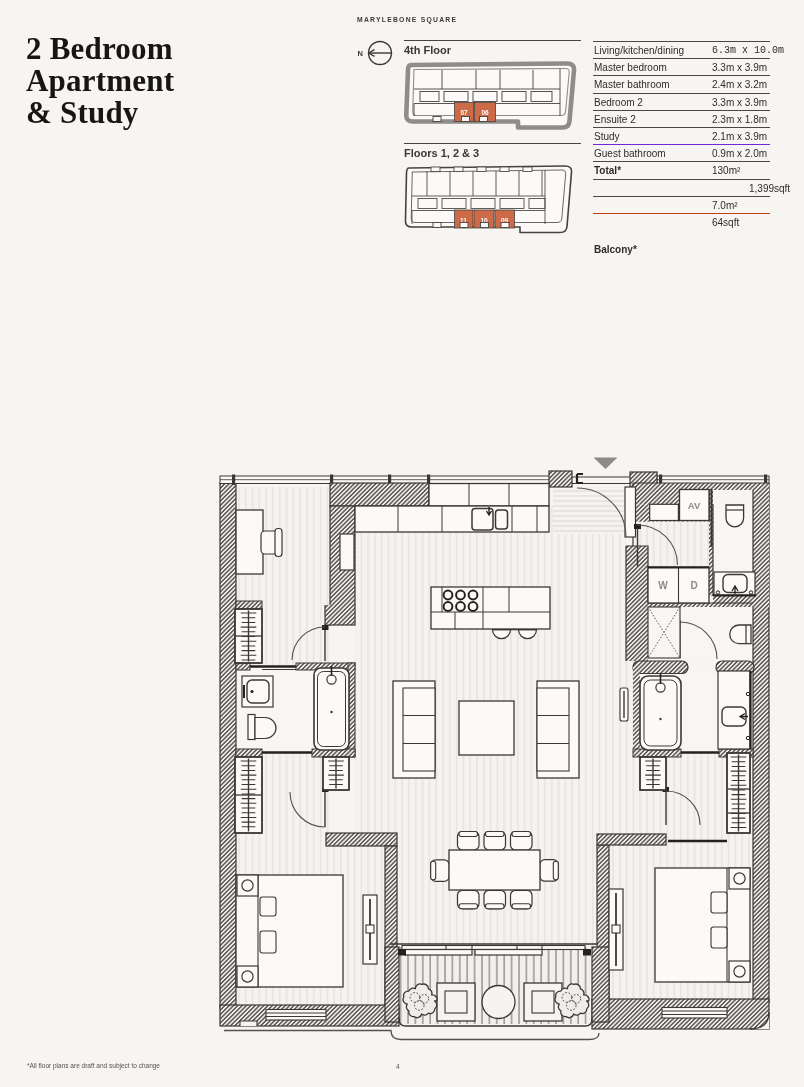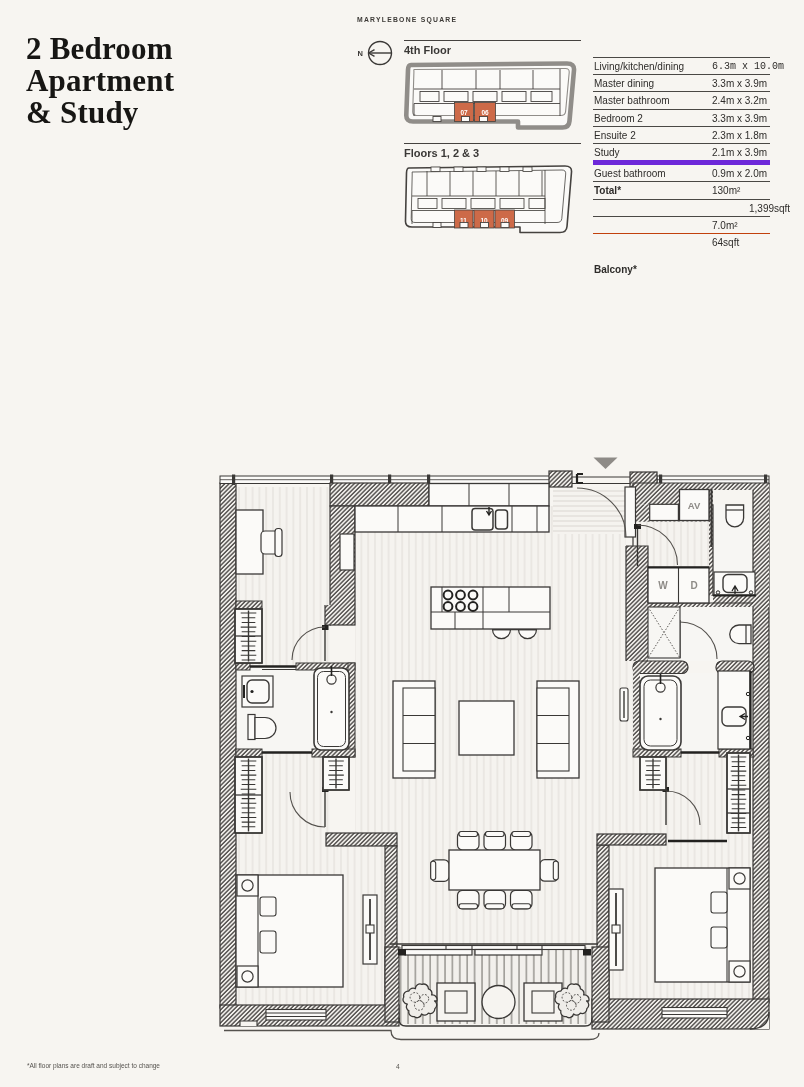--- a/index.html
+++ b/index.html
@@ -10,45 +10,45 @@
 
 <div class="abs" style="left:26px;top:33px;font-family:'Liberation Serif',serif;font-weight:bold;font-size:31px;line-height:32px;color:#171614;letter-spacing:0.2px;">2&nbsp;Bedroom<br>Apartment<br>&amp;&nbsp;Study</div>
 
 <div class="abs" style="left:357px;top:16px;font-size:6.8px;font-weight:bold;letter-spacing:1.25px;color:#3d3a37;">MARYLEBONE SQUARE</div>
 
 <div class="abs" style="left:27px;top:1062px;font-size:6.5px;color:#55524e;">*All floor plans are draft and subject to change</div>
 
 <div class="abs" style="left:396px;top:1063px;font-size:6.5px;color:#55524e;">4</div>
 
 <div class="abs" style="left:593px;top:41px;width:177px;font-size:10px;color:#2e2c2a;">
-<div style="border-top:1px solid #4a4845;height:16.2px;position:relative;margin-top:16px;">
+<div style="border-top:1px solid #4a4845;height:16.2px;position:relative;">
       <span style="position:absolute;left:1px;top:3px;white-space:nowrap;">Living/kitchen/dining</span>
       <span style="position:absolute;left:119px;top:3px;white-space:nowrap;font-family:Liberation Mono, monospace;">6.3m x 10.0m</span>
     </div>
 <div style="border-top:1px solid #4a4845;height:16.2px;position:relative;">
-      <span style="position:absolute;left:1px;top:3px;white-space:nowrap;">Master dining</span>
+      <span style="position:absolute;left:1px;top:3px;white-space:nowrap;">Master bedroom</span>
       <span style="position:absolute;left:119px;top:3px;white-space:nowrap;">3.3m x 3.9m</span>
     </div>
 <div style="border-top:1px solid #4a4845;height:16.2px;position:relative;">
       <span style="position:absolute;left:1px;top:3px;white-space:nowrap;">Master bathroom</span>
       <span style="position:absolute;left:119px;top:3px;white-space:nowrap;">2.4m x 3.2m</span>
     </div>
 <div style="border-top:1px solid #4a4845;height:16.2px;position:relative;">
       <span style="position:absolute;left:1px;top:3px;white-space:nowrap;">Bedroom 2</span>
       <span style="position:absolute;left:119px;top:3px;white-space:nowrap;">3.3m x 3.9m</span>
     </div>
 <div style="border-top:1px solid #4a4845;height:16.2px;position:relative;">
       <span style="position:absolute;left:1px;top:3px;white-space:nowrap;">Ensuite 2</span>
       <span style="position:absolute;left:119px;top:3px;white-space:nowrap;">2.3m x 1.8m</span>
     </div>
 <div style="border-top:1px solid #4a4845;height:16.2px;position:relative;">
       <span style="position:absolute;left:1px;top:3px;white-space:nowrap;text-align:center;">Study</span>
       <span style="position:absolute;left:119px;top:3px;white-space:nowrap;">2.1m x 3.9m</span>
     </div>
-<div style="border-top:5px solid #6d28d9;height:16.2px;position:relative;">
+<div style="border-top:1px solid #6d28d9;height:16.2px;position:relative;">
       <span style="position:absolute;left:1px;top:3px;white-space:nowrap;">Guest bathroom</span>
       <span style="position:absolute;left:119px;top:3px;white-space:nowrap;">0.9m x 2.0m</span>
     </div>
 <div style="border-top:1px solid #4a4845;height:16.2px;position:relative;">
       <span style="font-weight:bold;position:absolute;left:1px;top:3px;white-space:nowrap;">Total*</span>
       <span style="position:absolute;left:119px;top:3px;white-space:nowrap;">130m²</span>
     </div>
 <div style="border-top:1px solid #4a4845;height:16.2px;position:relative;">
       <span style="position:absolute;left:1px;top:3px;white-space:nowrap;"></span>
       <span style="position:absolute;left:119px;top:3px;white-space:nowrap;margin-left:37px;">1,399sqft</span>

